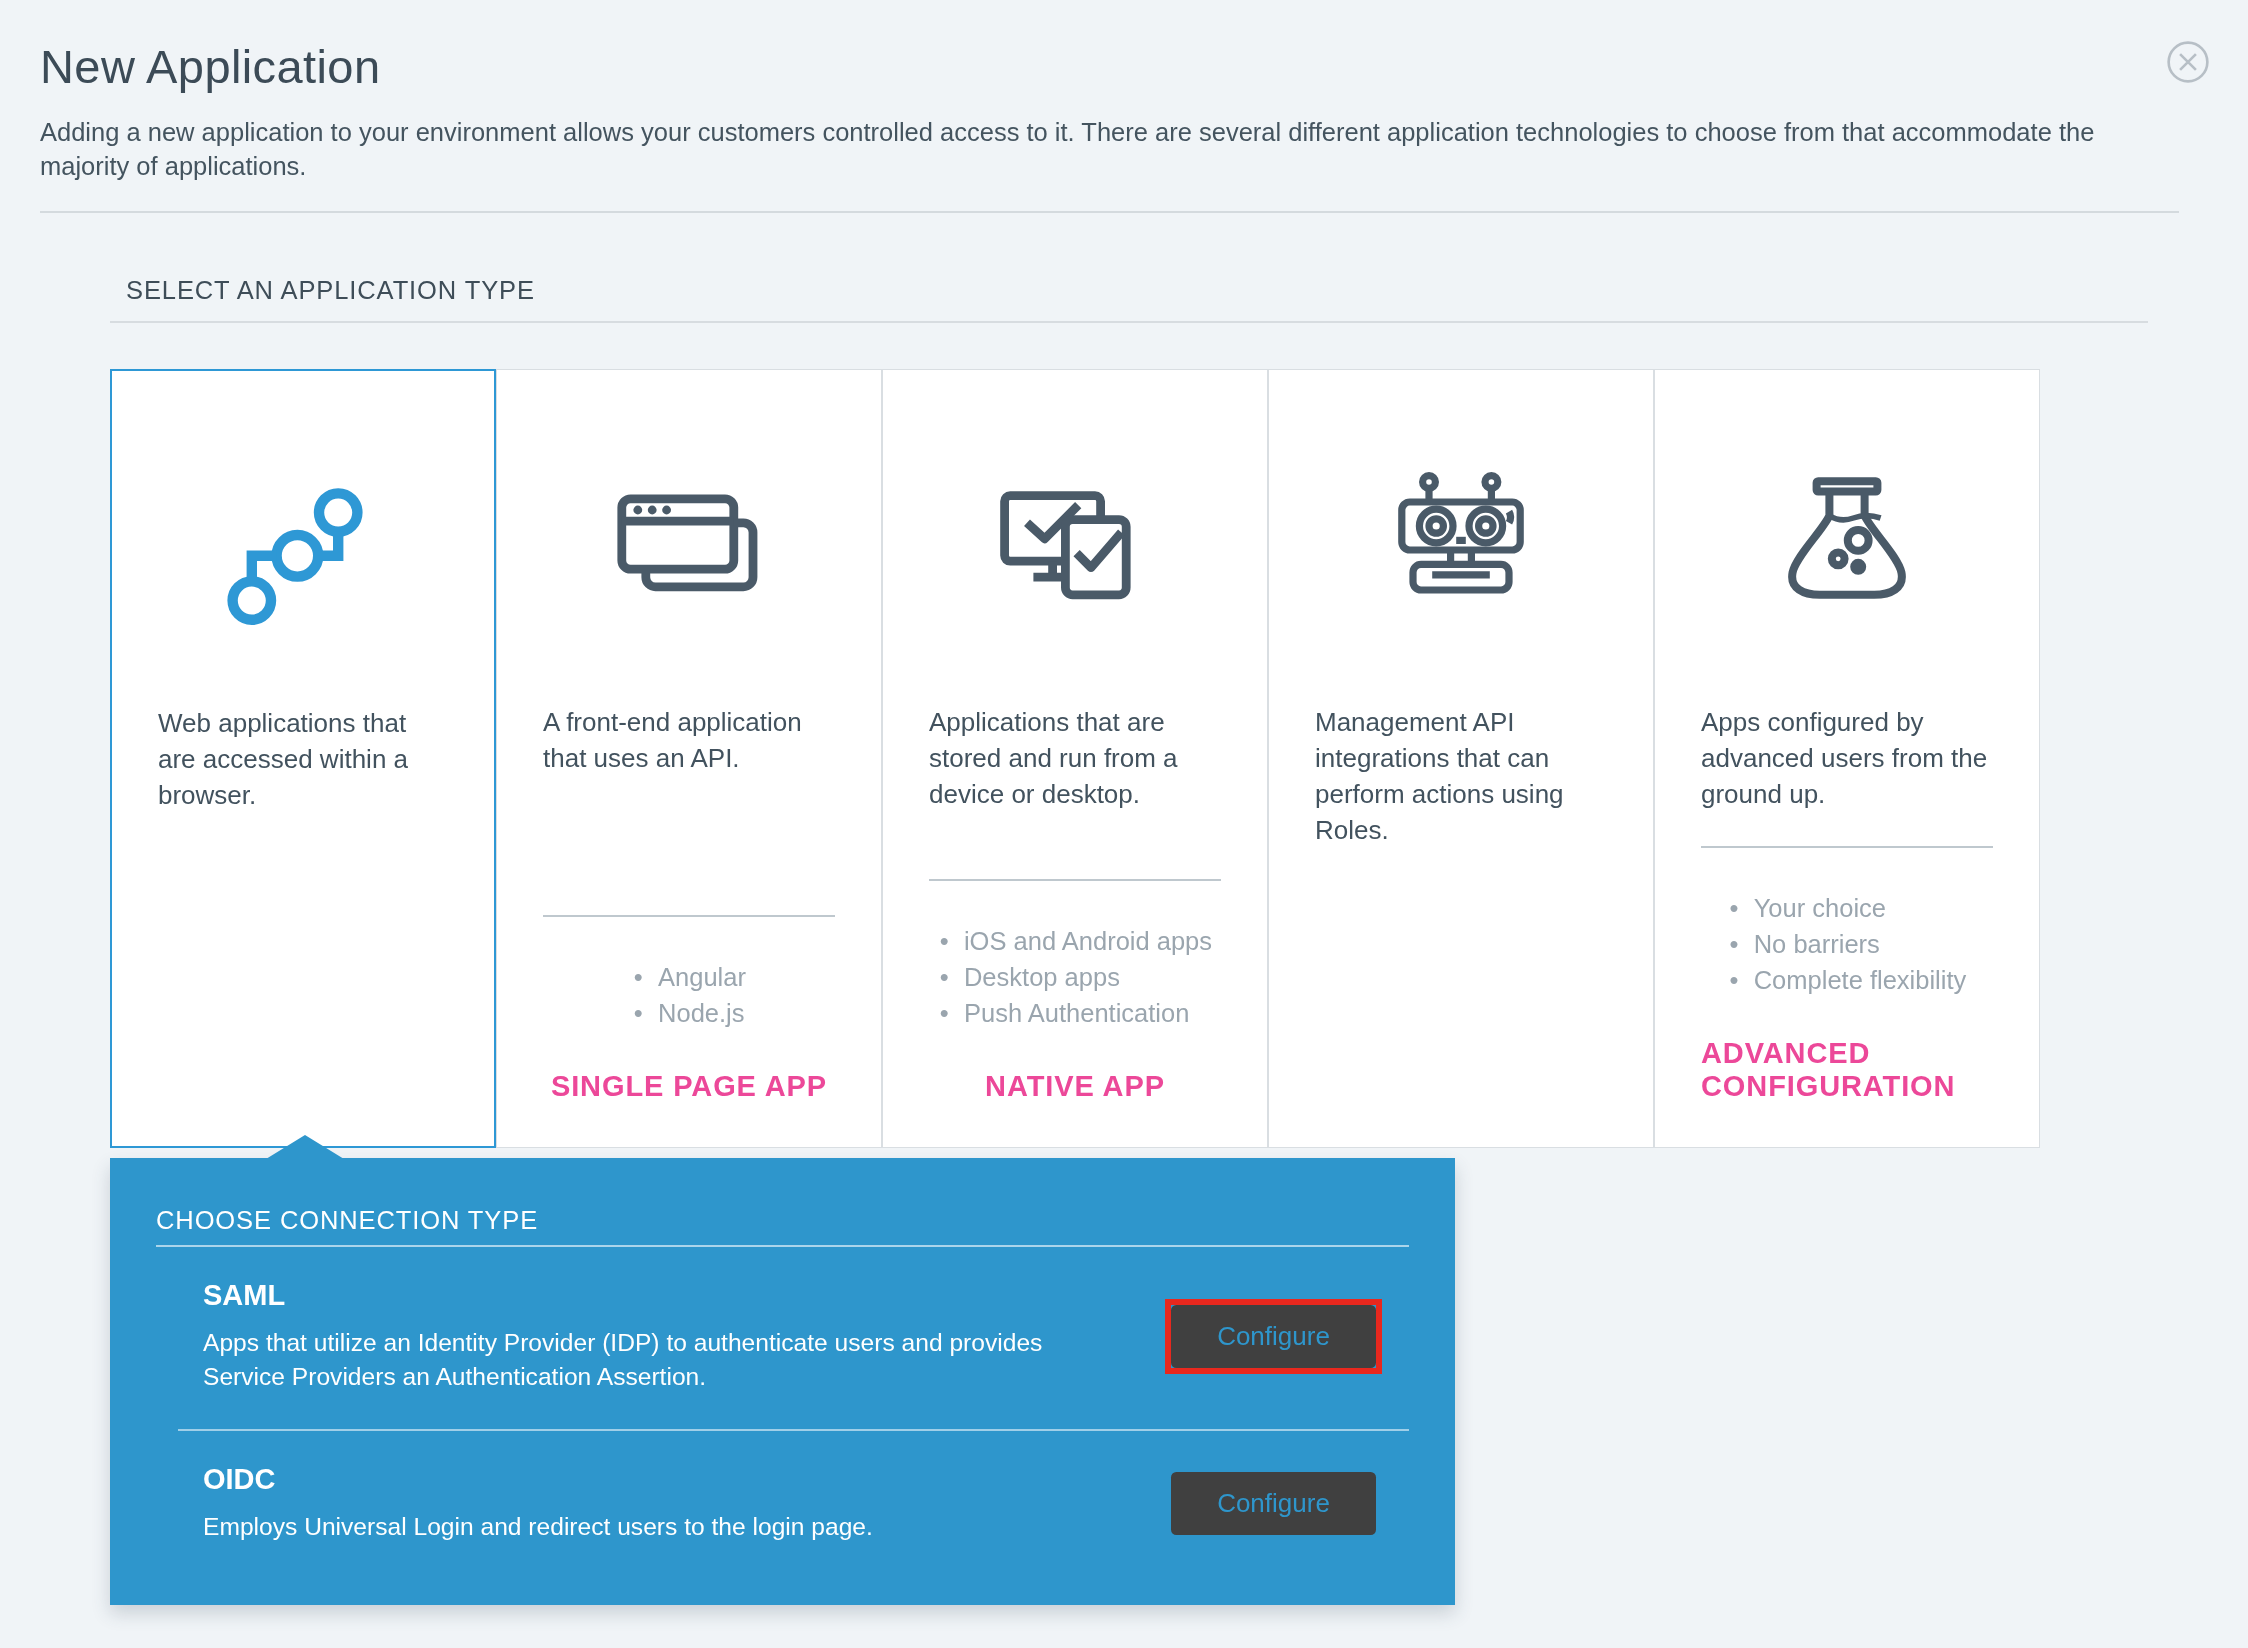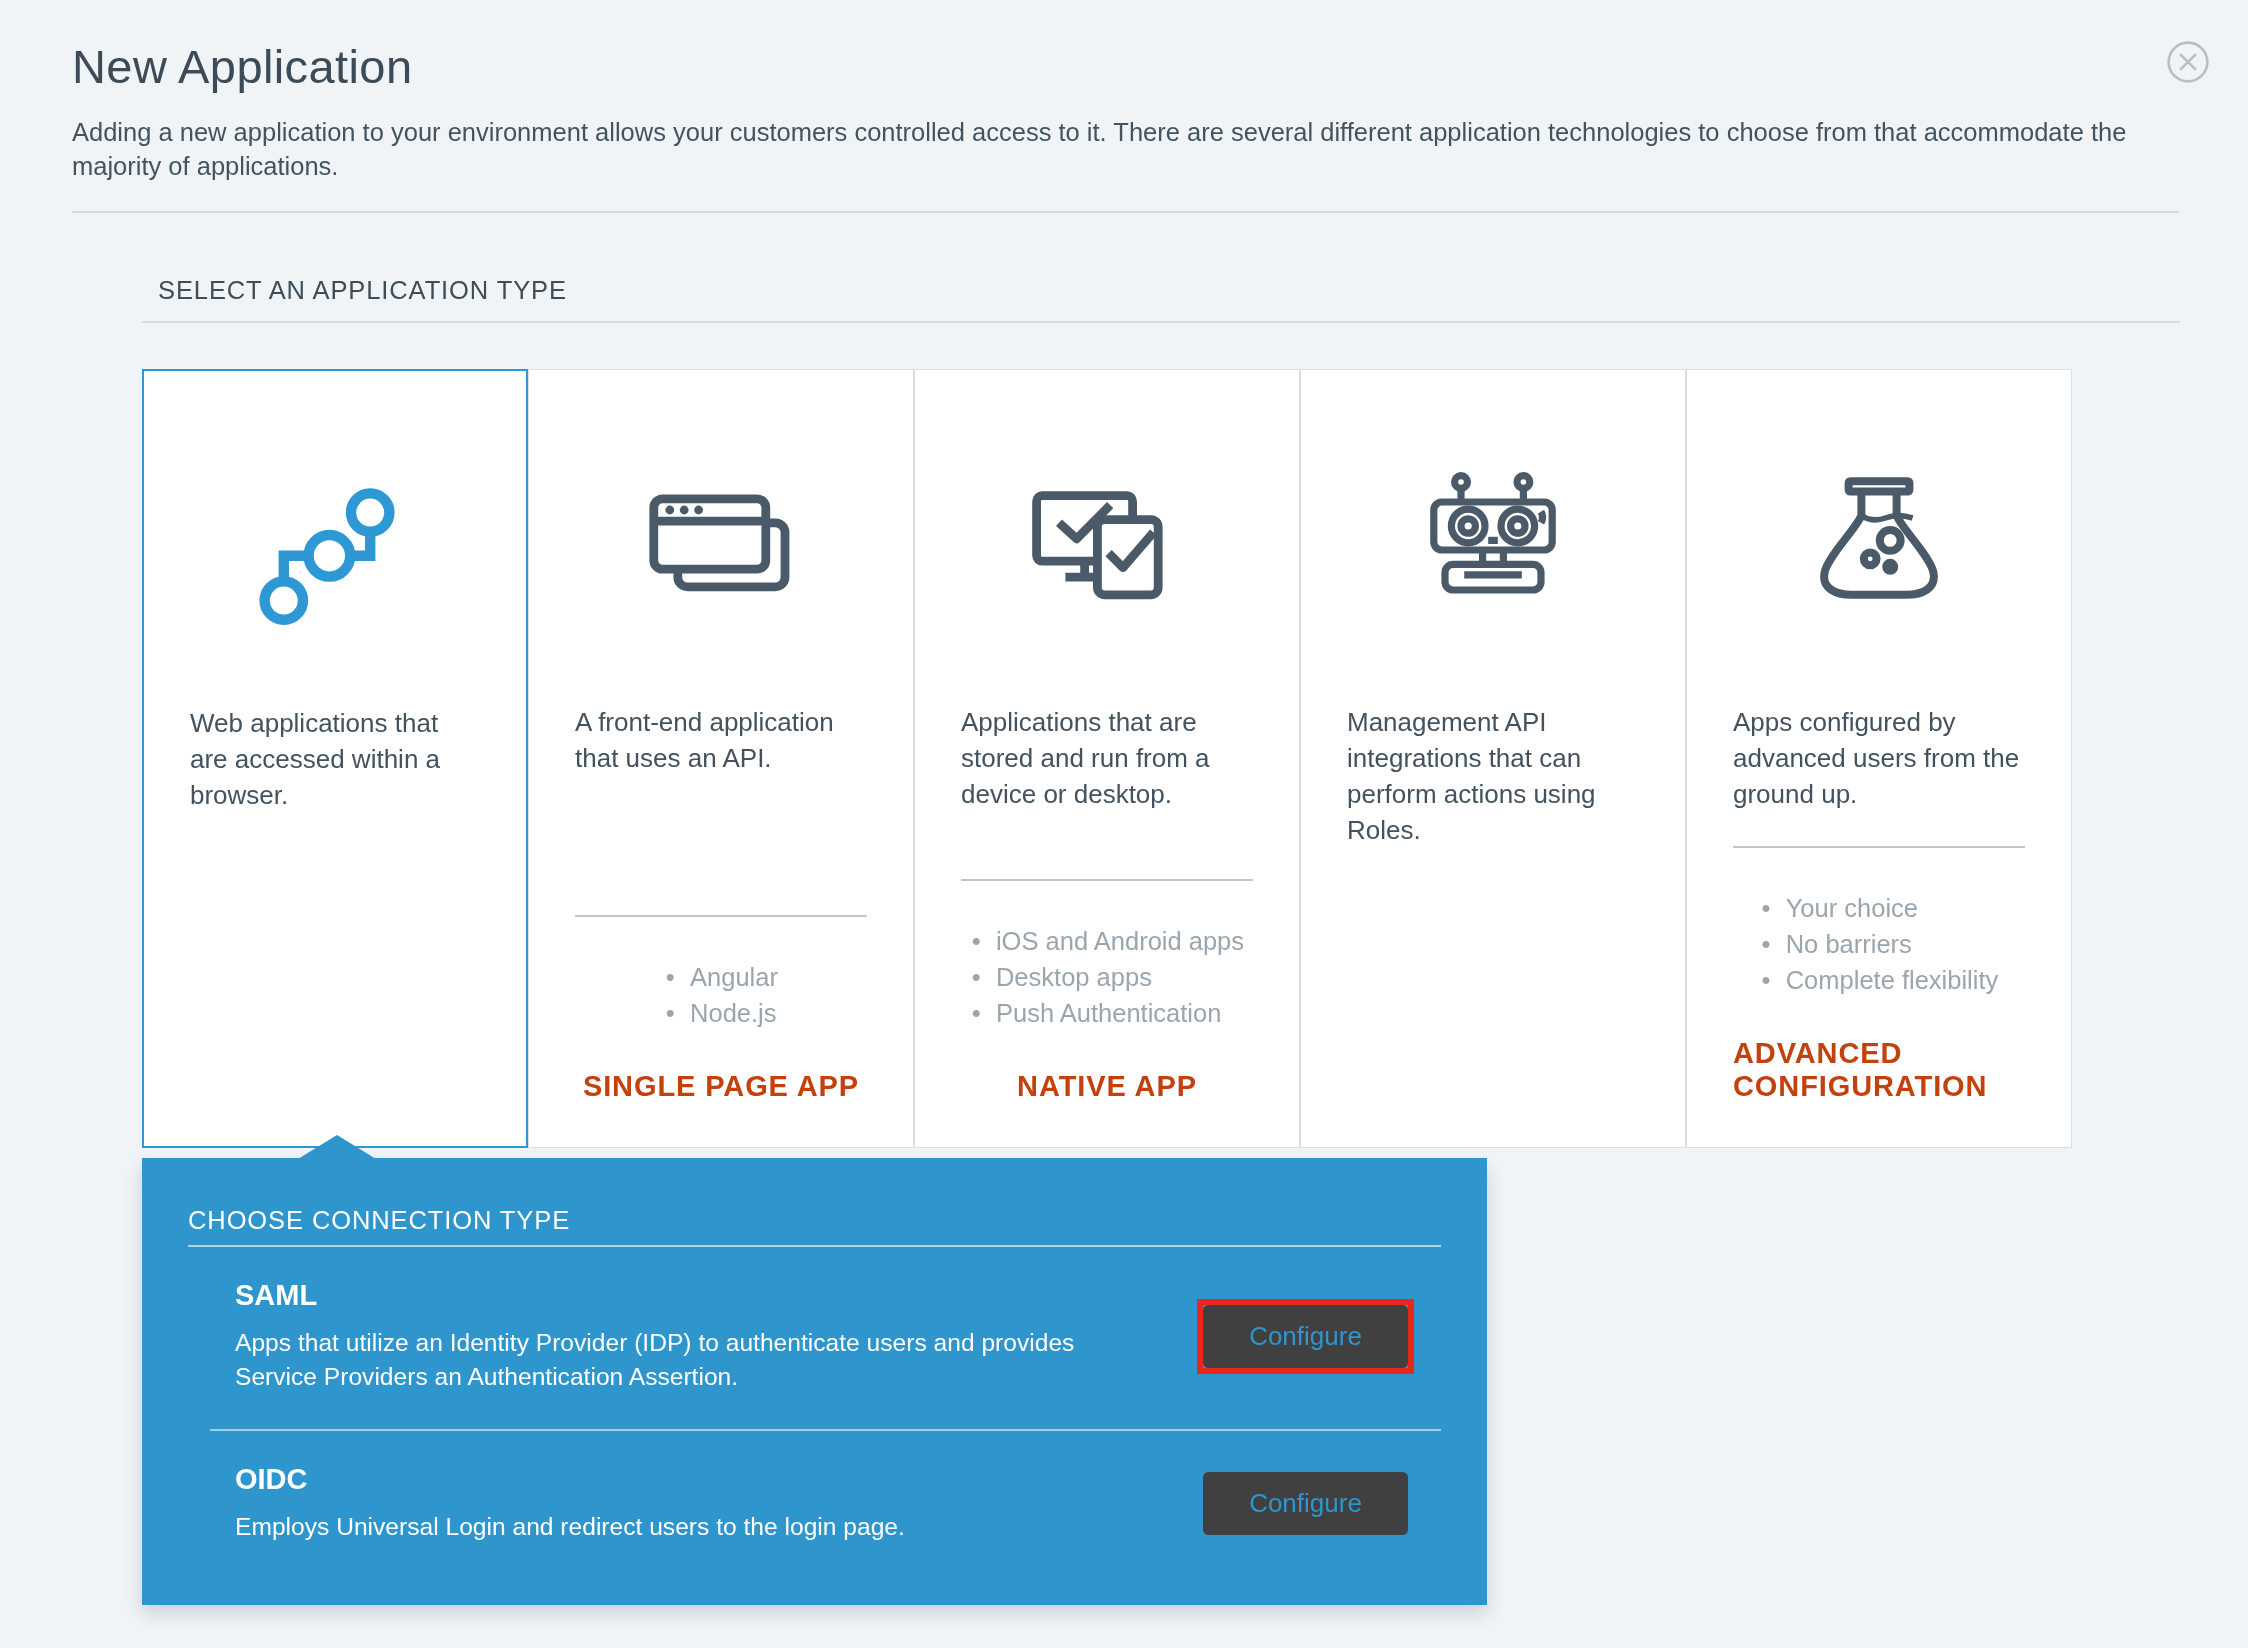--- a/index.html
+++ b/index.html
@@ -5,21 +5,21 @@
   * { box-sizing: border-box; }
   html,body { margin:0; padding:0; }
   body {
     width:2249px; height:1649px;
     background:#f0f4f7;
     font-family:"Liberation Sans", sans-serif;
     color:#44545f;
     overflow:hidden;
     position:relative;
   }
-  .page { padding:33px 70px 0 72px; position:relative;border-radius:22px; }
+  .page { padding:33px 70px 0 40px; position:relative;border-radius:22px; }
 
   
   .close-btn {
     position:absolute; top:40px; right:39px;
     width:44px; height:44px; padding:0;
     background:transparent; border:none; cursor:pointer;
   }
   h1.title {
     margin:7px 0 0 0;
     font-size:47px; line-height:54px; font-weight:300;
@@ -56,21 +56,21 @@
   ul.bullets {
     list-style:none; margin:0 auto; padding:0;
     width:max-content; max-width:100%;
     font-size:25.5px; line-height:36px; color:#9aa5ae; text-align:left;
   }
   ul.bullets li { position:relative; padding-left:26px; }
   ul.bullets li::before { content:"\2022"; position:absolute; left:1.8px; }
   .card-label {
     margin-top:39px; text-align:center;
     font-size:29px; line-height:33px; font-weight:bold;
-    color:#c2410c; letter-spacing:0.9px;
+    color:#ec4899; letter-spacing:0.9px;
   }
   .card.advanced .card-label { text-align:left; }
 
   
   .panel-wrap { position:relative; width:1345px; margin-top:10.5px; }
   .caret {
     position:absolute; top:-23px; left:156px;
     width:0; height:0;
     border-left:39px solid transparent;
     border-right:39px solid transparent;

